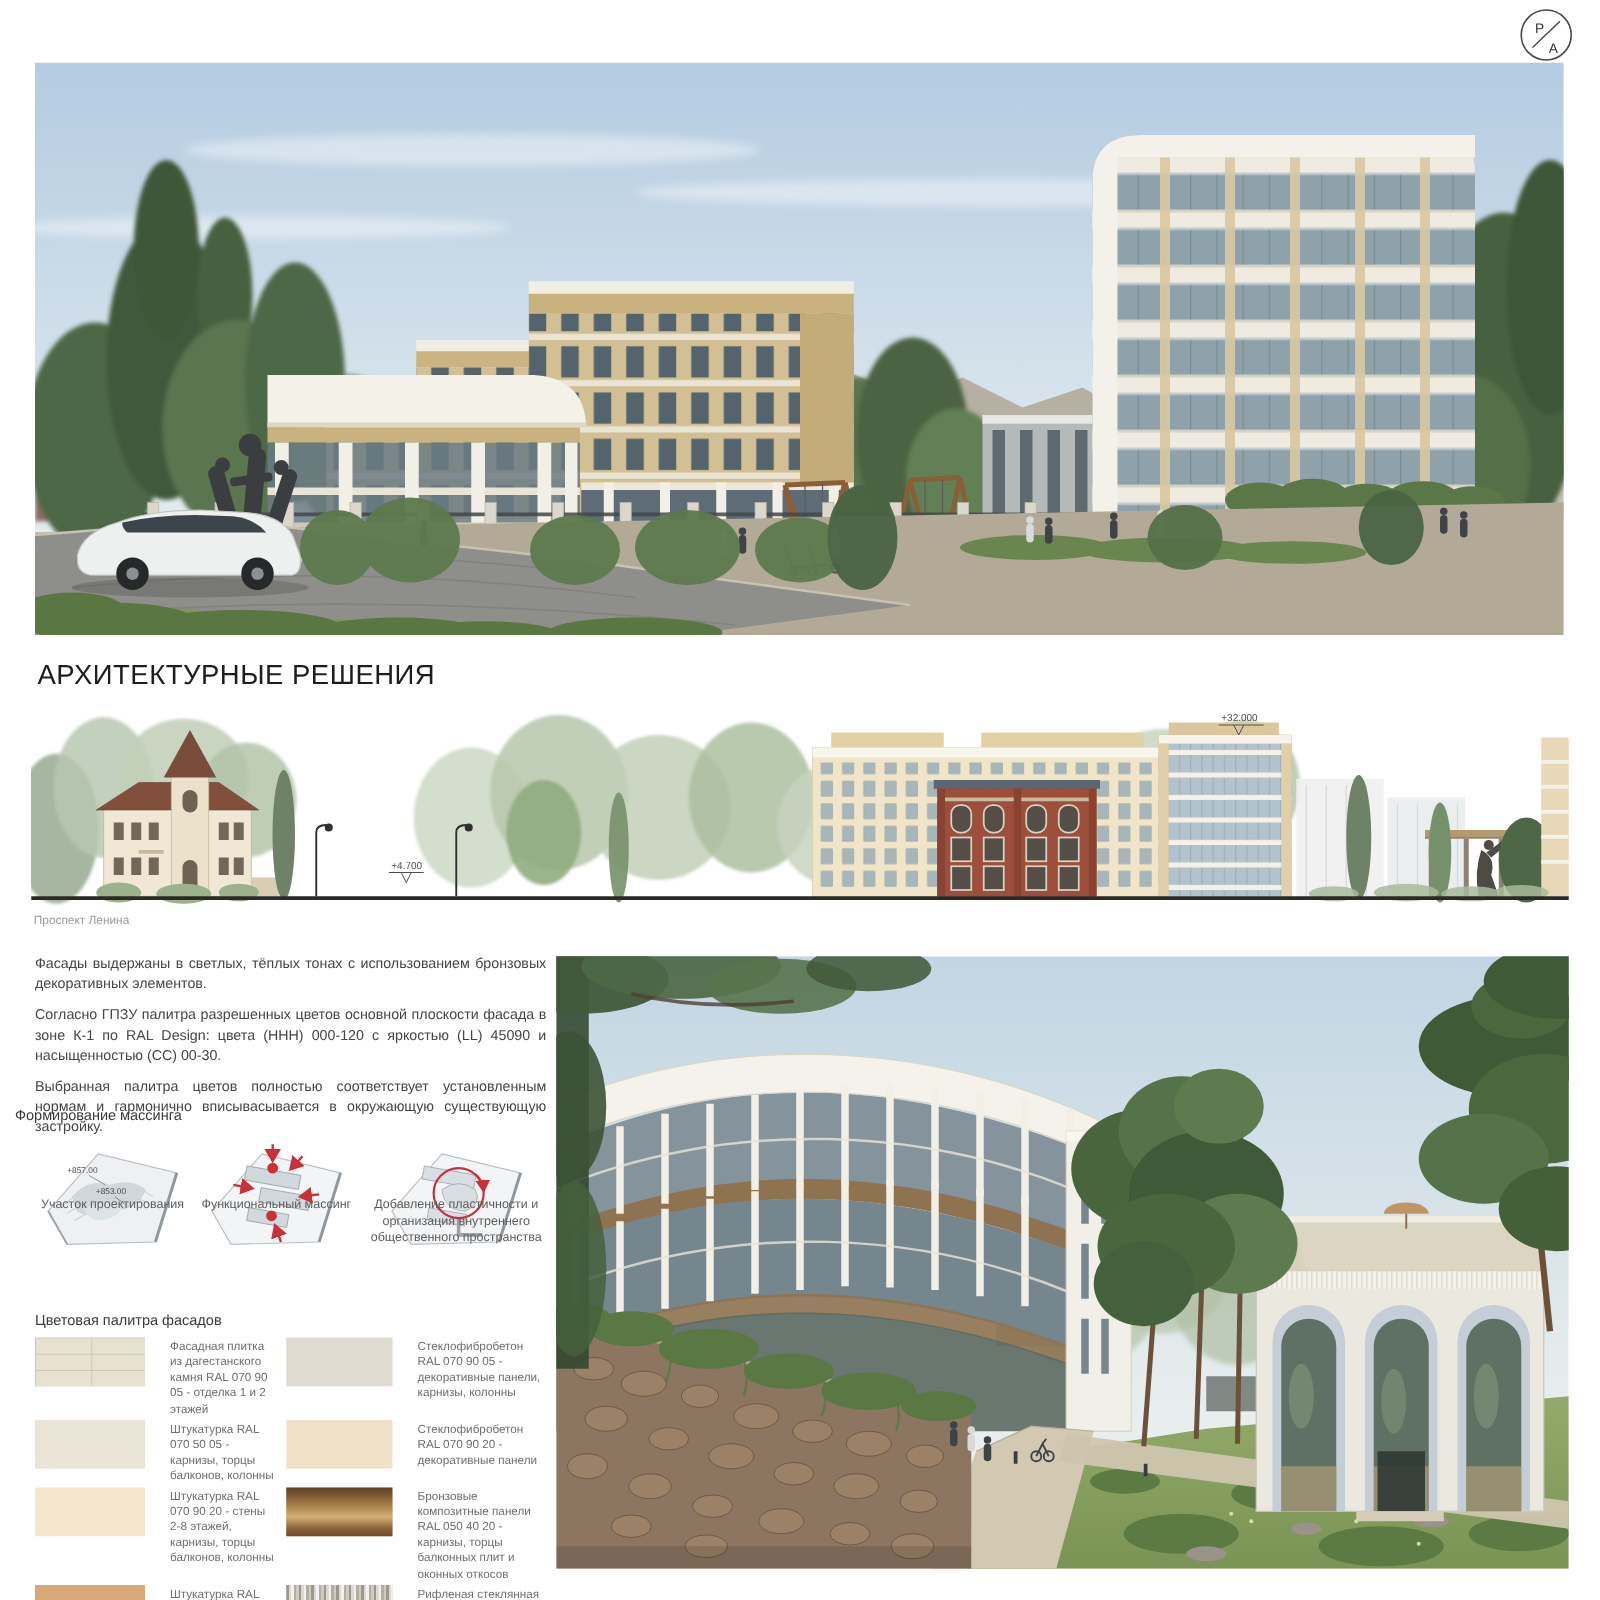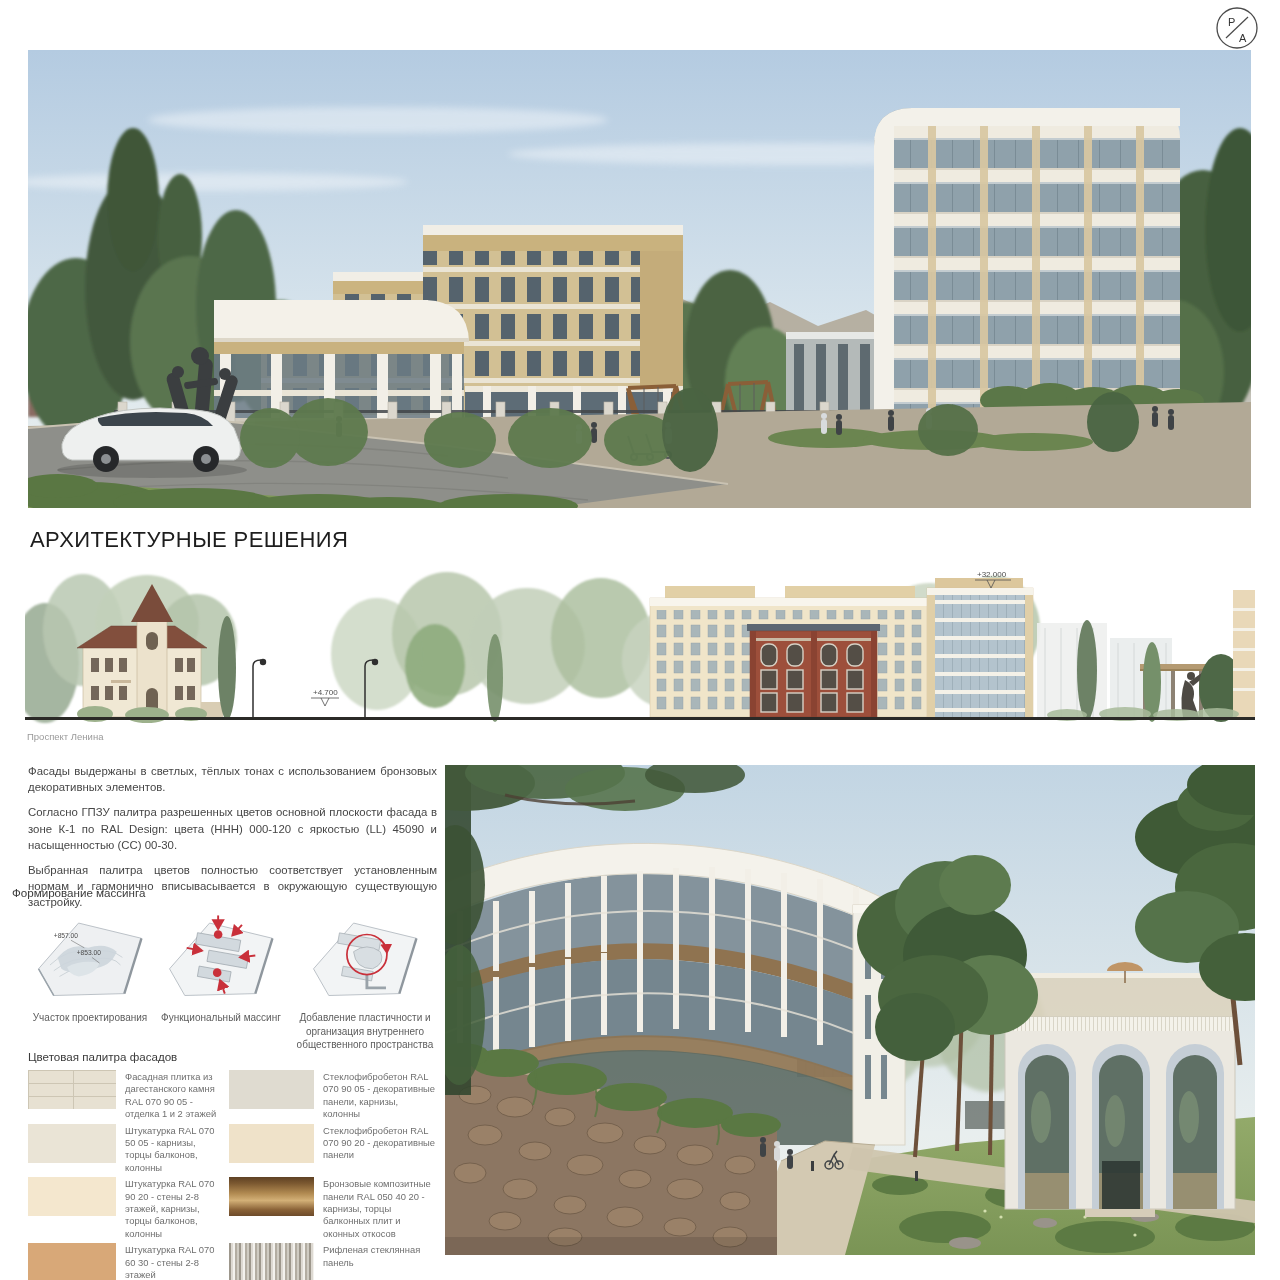--- a/index.html
+++ b/index.html
@@ -15,21 +15,21 @@
   .diag-cell.c1{width:124px;}
   .diag-cell.c2{width:138px;}
   .diag-cell.c3{width:150px;}
   .cap-row{display:flex;width:412px;}
   .cap-cell{font-size:10px;line-height:1.35;color:#5d5d5d;text-align:center;}
   .cap-cell.c1{width:124px;}
   .cap-cell.c2{width:138px;}
   .cap-cell.c3{width:150px;}
   .pal-grid{display:grid;grid-template-columns:88px 95px 85px 112px;column-gap:9px;row-gap:3px;width:412px;}
   .swatch{height:39px;background:#ddd;}
-  .pal-label{font-size:9.4px;line-height:1.32;color:#6f6f6f;padding-top:1px;}
+  .pal-label{font-size:9.4px;line-height:1.32;color:#6f6f6f;padding-top:1px;margin-left:11px;}
   .tx-tile{background-image:
       linear-gradient(#cdc6b4 1px, rgba(0,0,0,0) 1px),
       linear-gradient(90deg,#cdc6b4 1px, rgba(0,0,0,0) 1px);
       background-size:100% 13px,45px 100%;}
   .tx-bronze{background-image:linear-gradient(180deg,#5e4124 0%,#7b5830 16%,#b18a51 42%,#d3b077 60%,#8a6237 84%,#6d4b2b 100%);}
   .tx-ribbed-glass{background-image:repeating-linear-gradient(90deg,#9d978c 0 2px,#ddd9d2 2px 4px,#f3f1ed 4px 6px,#b3ada2 6px 8px,#cfcbc2 8px 10px);}
   .elev-caption{font-size:9.5px;color:#9a9a9a;}
   svg text{font-family:"Liberation Sans",sans-serif;}
 </style>
 </head>
@@ -550,21 +550,21 @@
           <path d="M52,44 Q66,34 80,44 Q86,56 72,62 Q54,62 52,44 Z"></path>
           <rect x="40" y="62" width="32" height="10" transform="rotate(10 56 67)"></rect>
         </g>
         <path d="M66,68 L66,82 L86,82" stroke="#9aa3aa" stroke-width="3" fill="none"></path>
         <circle cx="66" cy="47" r="21" fill="none" stroke="#c9303a" stroke-width="1.8"></circle>
         <path d="M80,31 A21,21 0 0 1 87,45" fill="none" stroke="#c9303a" stroke-width="1.8" marker-end="url(#arrR2)"></path>
       </svg>
     </div>
   </div>
 
-  <div class="abs cap-row" style="left:28px;top:1011px">
+  <div class="abs cap-row" style="left:28px;top:957px">
     <div class="cap-cell c1">Участок проектирования</div>
     <div class="cap-cell c2">Функциональный массинг</div>
     <div class="cap-cell c3">Добавление пластичности и организация внутреннего общественного пространства</div>
   </div>
 
   <div class="abs sec-heading" style="left:28px;top:1050px">Цветовая палитра фасадов</div>
 
   <div class="abs pal-grid" style="left:28px;top:1070px">
     <div class="swatch tx-tile" style="background-color: rgb(231, 225, 210);"></div>
     <div class="pal-label">Фасадная плитка из дагестанского камня RAL 070 90 05 - отделка 1 и 2 этажей</div>

